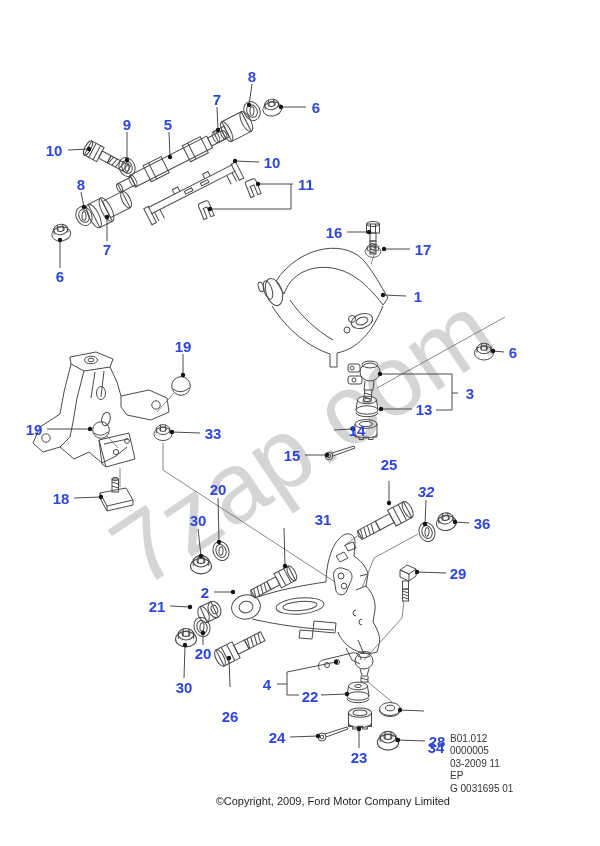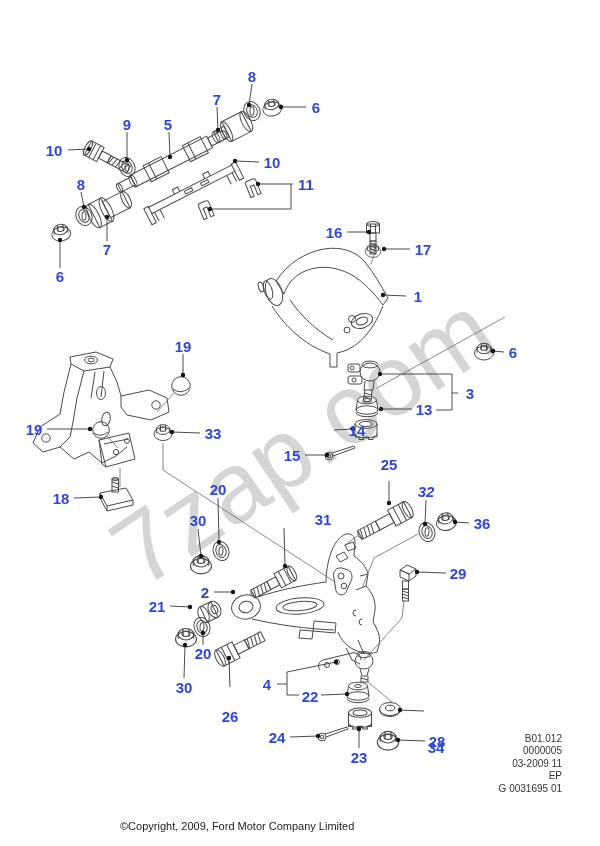--- a/index.html
+++ b/index.html
@@ -4,23 +4,23 @@
 <style>
   html,body{margin:0;padding:0;}
   body{width:600px;height:846px;background:#ffffff;position:relative;overflow:hidden;
        font-family:"Liberation Sans",sans-serif;}
   .stage{position:absolute;left:0;top:0;width:600px;height:846px;}
   svg.art{position:absolute;left:0;top:0;}
   .callout-layer{position:absolute;left:0;top:0;width:600px;height:846px;pointer-events:none;}
   .callout{position:absolute;transform:translate(-50%,-50%);color:#2e47d8;font-weight:bold;
            font-size:15px;line-height:15px;white-space:nowrap;pointer-events:auto;cursor:pointer;
            font-family:"Liberation Sans",sans-serif;}
-  .plate{position:absolute;left:450px;top:733px;width:112px;text-align:right;
+  .plate{position:absolute;left:450px;top:733px;width:112px;text-align:left;
          font-size:10px;line-height:12.4px;color:#333333;}
-  .copyright{position:absolute;left:120px;top:820px;width:330px;text-align:left;
+  .copyright{position:absolute;left:120px;top:795px;width:330px;text-align:right;
              font-size:11px;color:#1c1c1c;}
 </style>
 </head>
 <body>
 
 <div class="stage">
 
 <svg class="art" width="600" height="846" viewBox="0 0 600 846">
 
   <text transform="translate(307,447) rotate(-34)" text-anchor="middle" font-size="100" fill="#d5d5d5" font-family="Liberation Sans, sans-serif" dominant-baseline="middle">7zap.com</text>

